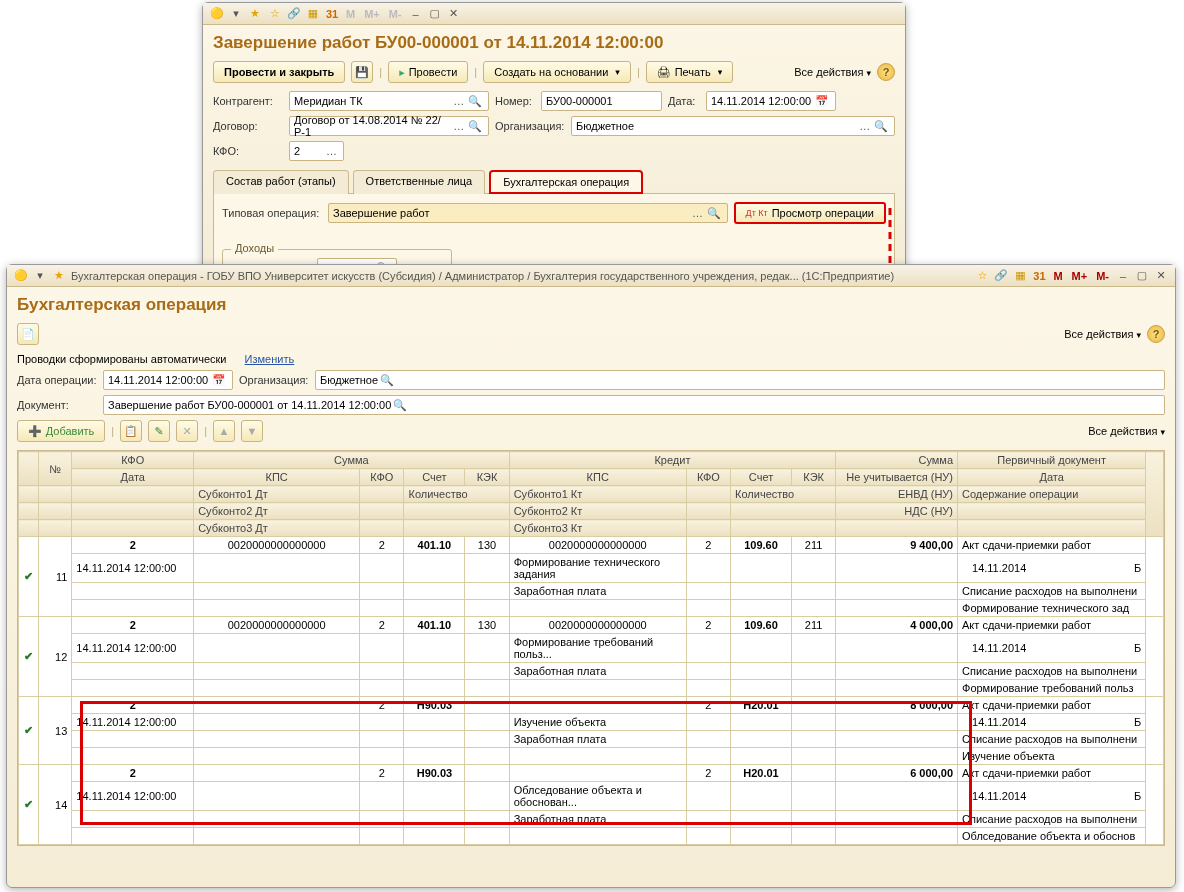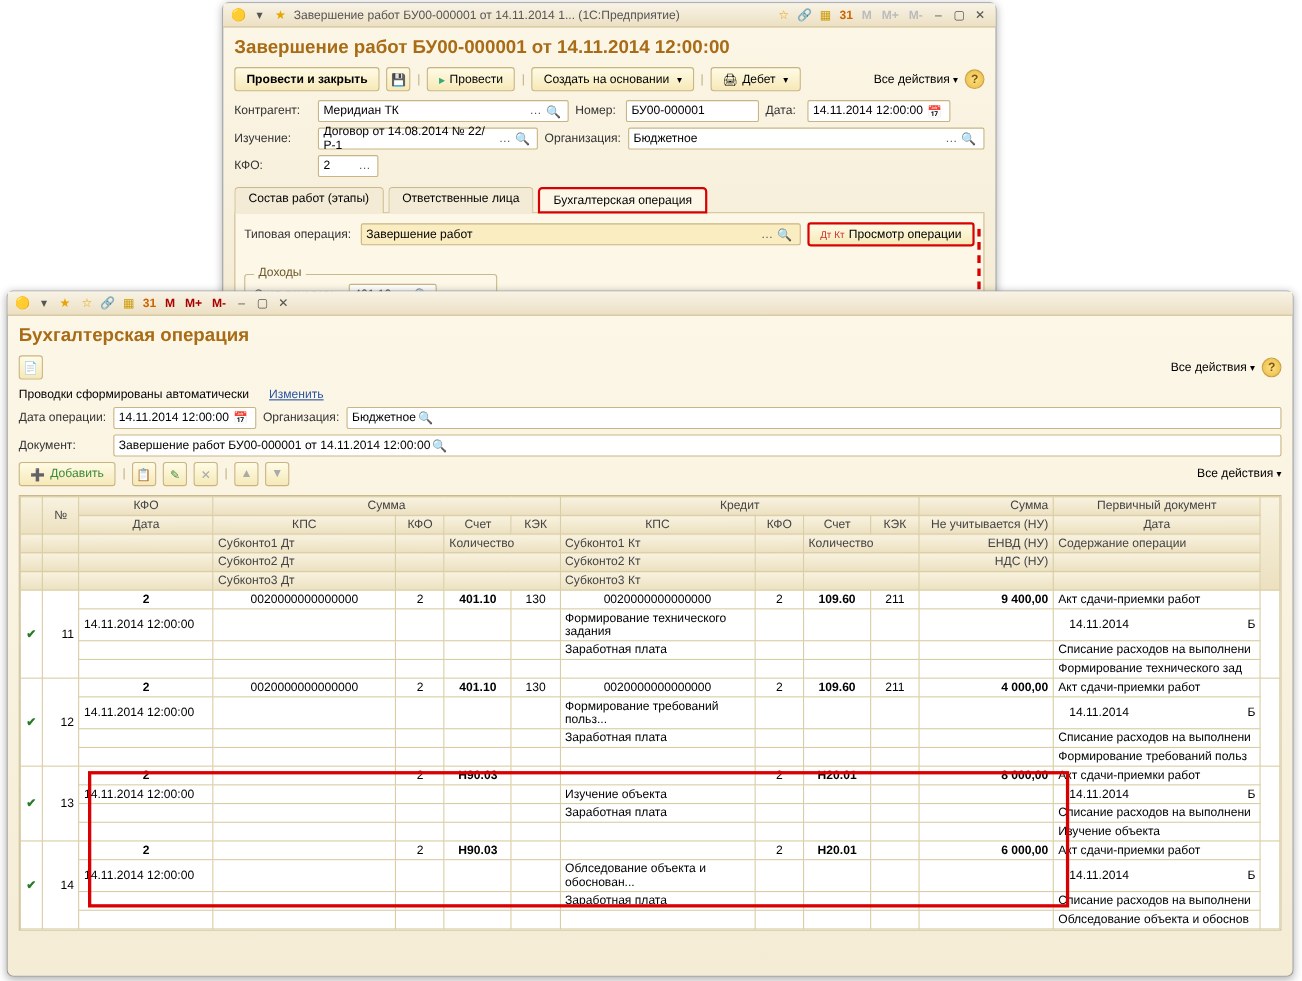--- a/index.html
+++ b/index.html
@@ -52,21 +52,20 @@
 </head>
 <body>
 
 <div class="window" style="left:202px; top:2px; width:704px; height:270px;">
   <div class="titlebar">
     <div class="left-icons">
       <span class="icbtn">🟡</span>
       <span class="icbtn">▾</span>
       <span class="icbtn yellow-star">★</span>
     </div>
-    <span class="title">Завершение работ БУ00-000001 от 14.11.2014 1... (1С:Предприятие)</span>
     <div class="right-icons">
       <span class="icbtn yellow-star">☆</span>
       <span class="icbtn" style="color:#4a8">🔗</span>
       <span class="icbtn" style="color:#c90">▦</span>
       <span class="icbtn" style="color:#c60;font-weight:bold">31</span>
       <span class="m-btn">M</span>
       <span class="m-btn">M+</span>
       <span class="m-btn">M-</span>
       <span class="icbtn">–</span>
       <span class="icbtn">▢</span>
@@ -79,45 +78,45 @@
       <button class="btn primary">Провести и закрыть</button>
       <span class="iconbtn">💾</span>
       <span class="sep">|</span>
       <button class="btn">
           <span style="color:#3a7">▸</span>
           <span>Провести</span>
         </button>
       <span class="sep">|</span>
       <button class="btn dropdown-arrow">Создать на основании</button>
       <span class="sep">|</span>
-      <button class="btn dropdown-arrow">🖨 <span>Дебет</span></button>
+      <button class="btn dropdown-arrow">🖨 <span>Печать</span></button>
       <div style="flex:1"></div>
       <span class="dropdown-arrow" style="cursor:pointer">Все действия</span>
       <span class="help-icon">?</span>
     </div>
 
     <div class="field-row">
       <span class="label">Контрагент:</span>
-      <div class="input" style="width:228px">
+      <div class="input" style="width:200px">
           <span>Меридиан ТК</span>
           <span class="ellips">…</span>
           <span class="mag">🔍</span>
         </div>
       <span class="label" style="min-width:40px">Номер:</span>
       <div class="input" style="width:121px">
           <span>БУ00-000001</span>
         </div>
       <span class="label" style="min-width:32px">Дата:</span>
       <div class="input" style="width:130px">
           <span>14.11.2014 12:00:00</span>
           <span class="ellips">📅</span>
         </div>
     </div>
     <div class="field-row">
-      <span class="label">Изучение:</span>
+      <span class="label">Договор:</span>
       <div class="input" style="width:200px">
           <span>Договор от 14.08.2014 № 22/Р-1</span>
           <span class="ellips">…</span>
           <span class="mag">🔍</span>
         </div>
       <span class="label" style="min-width:70px">Организация:</span>
       <div class="input" style="flex:1">
           <span>Бюджетное</span>
           <span class="ellips">…</span>
           <span class="mag">🔍</span>
@@ -175,20 +174,21 @@
   <line x1="20" y1="0" x2="20" y2="125" stroke="#d80000" stroke-width="3" stroke-dasharray="7,5" marker-end="url(#ah)"></line>
 </svg>
 
 <div class="window" style="left:6px; top:264px; width:1170px; height:624px;">
   <div class="titlebar">
     <div class="left-icons">
       <span class="icbtn">🟡</span>
       <span class="icbtn">▾</span>
       <span class="icbtn yellow-star">★</span>
     </div>
+    <span class="title">Бухгалтерская операция - ГОБУ ВПО Университет искусств (Субсидия) / Администратор / Бухгалтерия государственного учреждения, редак... (1С:Предприятие)</span>
     <div class="right-icons">
       <span class="icbtn yellow-star">☆</span>
       <span class="icbtn" style="color:#4a8">🔗</span>
       <span class="icbtn" style="color:#c90">▦</span>
       <span class="icbtn" style="color:#c60;font-weight:bold">31</span>
       <span class="m-btn active">M</span>
       <span class="m-btn active">M+</span>
       <span class="m-btn active">M-</span>
       <span class="icbtn">–</span>
       <span class="icbtn">▢</span>

